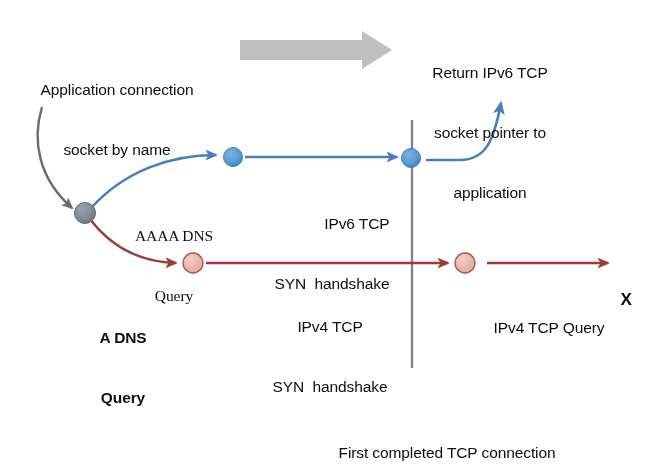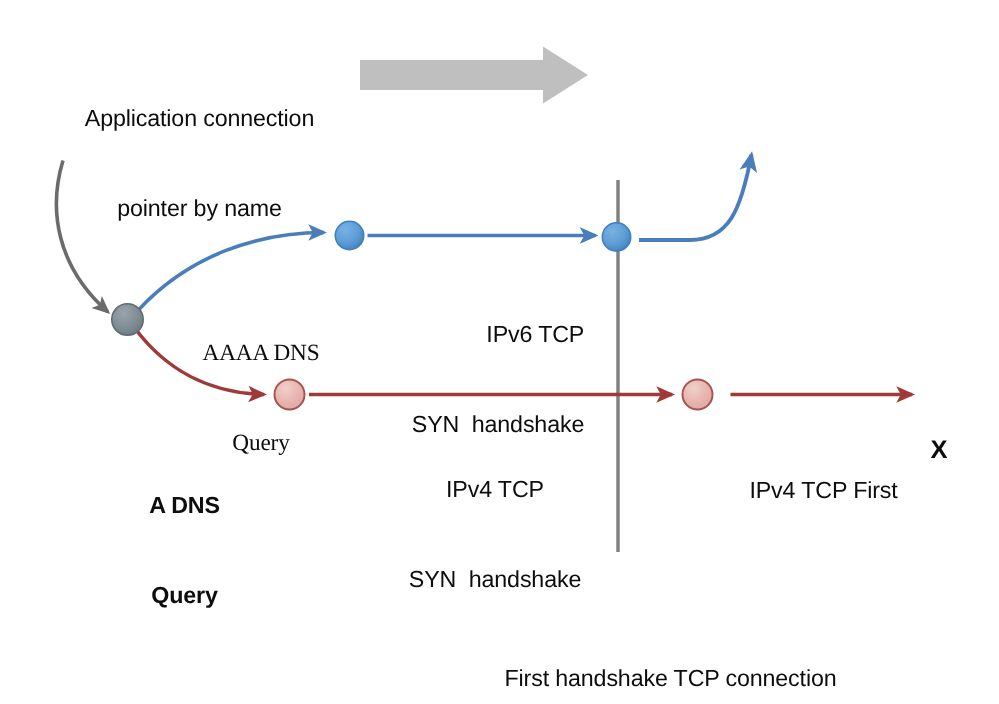--- a/index.html
+++ b/index.html
@@ -96,25 +96,30 @@
 
     <circle cx="233" cy="157" r="9.5" fill="url(#grad-blue)" stroke="#3f7fba" stroke-width="1"></circle>
 
     <circle cx="411" cy="158" r="9.5" fill="url(#grad-blue)" stroke="#3f7fba" stroke-width="1"></circle>
 
     <circle cx="193" cy="263" r="10" fill="url(#grad-pink)" stroke="#a8524e" stroke-width="1.3"></circle>
 
     <circle cx="465" cy="263" r="10" fill="url(#grad-pink)" stroke="#a8524e" stroke-width="1.3"></circle>
   </svg>
 
-  <div class="lbl" style="left:117px; top:30px;margin-left:16px;">
+  <div class="lbl" style="left:117px; top:40px;">
     <div>Application connection</div>
-    <div>pointer by name</div>
+    <div>socket by name</div>
   </div>
 
+  <div class="lbl" style="left:490px; top:23px;">
+    <div>Return IPv6 TCP</div>
+    <div>socket pointer to</div>
+    <div>application</div>
+  </div>
 
   <div class="lbl" style="left:174px; top:186px;font-family:Liberation Serif, serif;">
     <div>AAAA DNS</div>
     <div>Query</div>
   </div>
 
   <div class="lbl" style="left:123px; top:288px;font-weight:bold;">
     <div>A DNS</div>
     <div>Query</div>
   </div>
@@ -123,25 +128,25 @@
     <div>IPv6 TCP</div>
     <div>SYN  handshake</div>
   </div>
 
   <div class="lbl" style="left:330px; top:277px;">
     <div>IPv4 TCP</div>
     <div>SYN  handshake</div>
   </div>
 
   <div class="lbl" style="left:549px; top:278px;">
-    <div>IPv4 TCP First</div>
+    <div>IPv4 TCP Query</div>
   </div>
 
   <div class="lbl bold" style="left:626px; top:250px;">
     <div>X</div>
   </div>
 
   <div class="lbl" style="left:447px; top:403px;">
-    <div>First handshake TCP connection</div>
+    <div>First completed TCP connection</div>
     
   </div>
 
 </div>
 
 </body></html>

